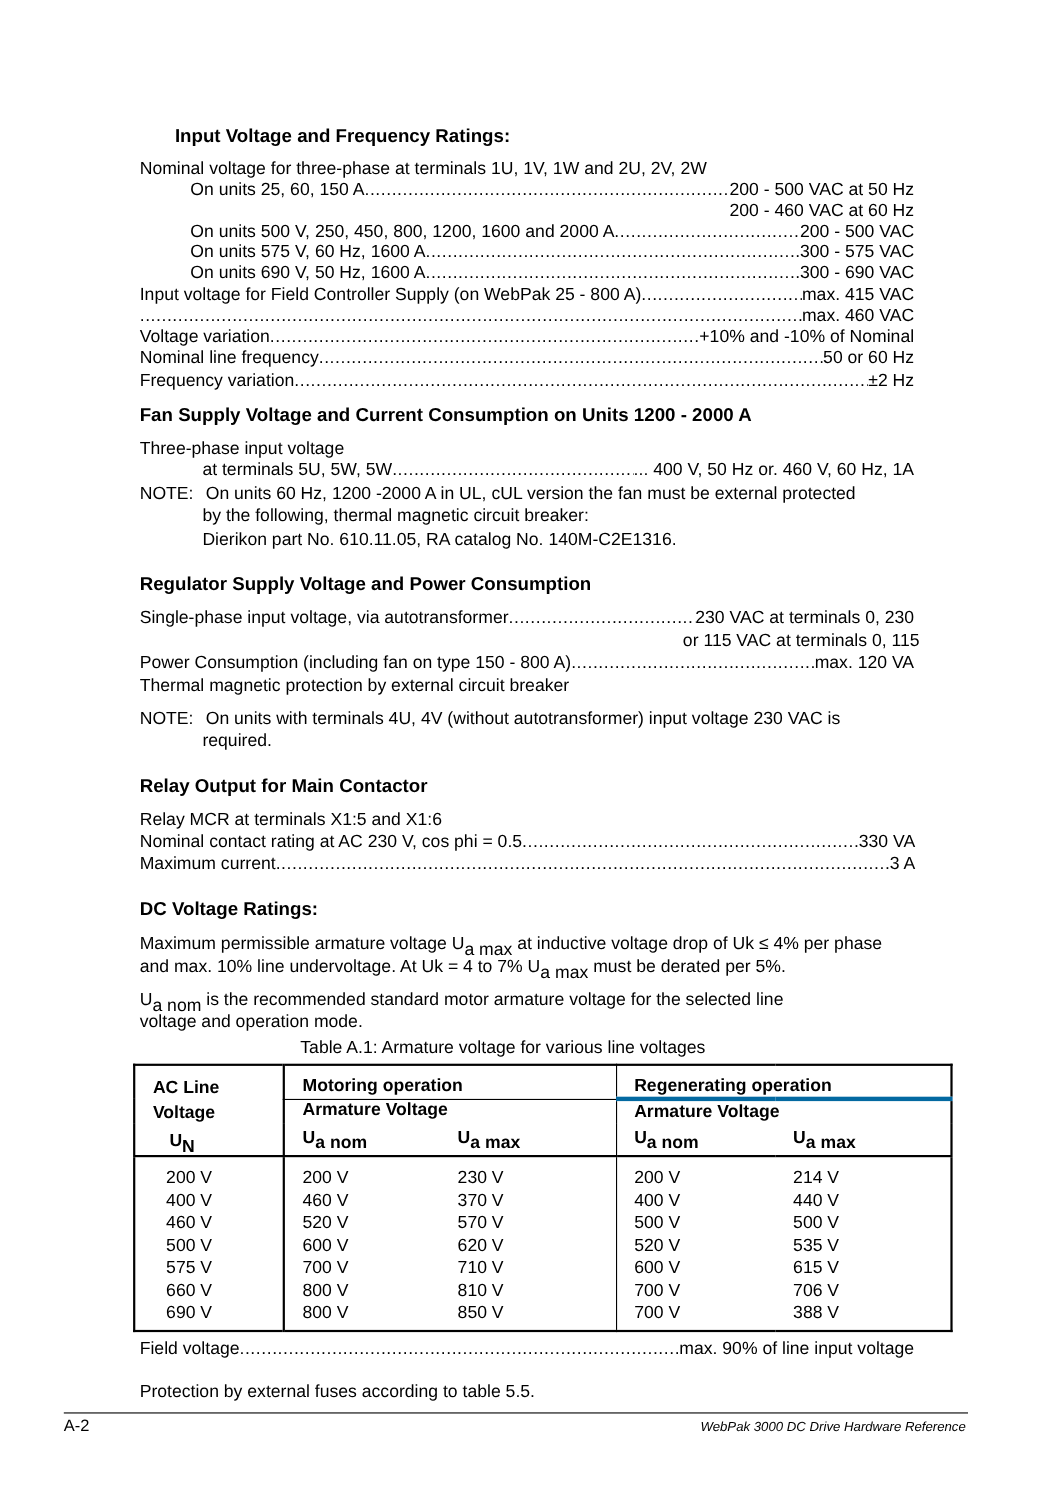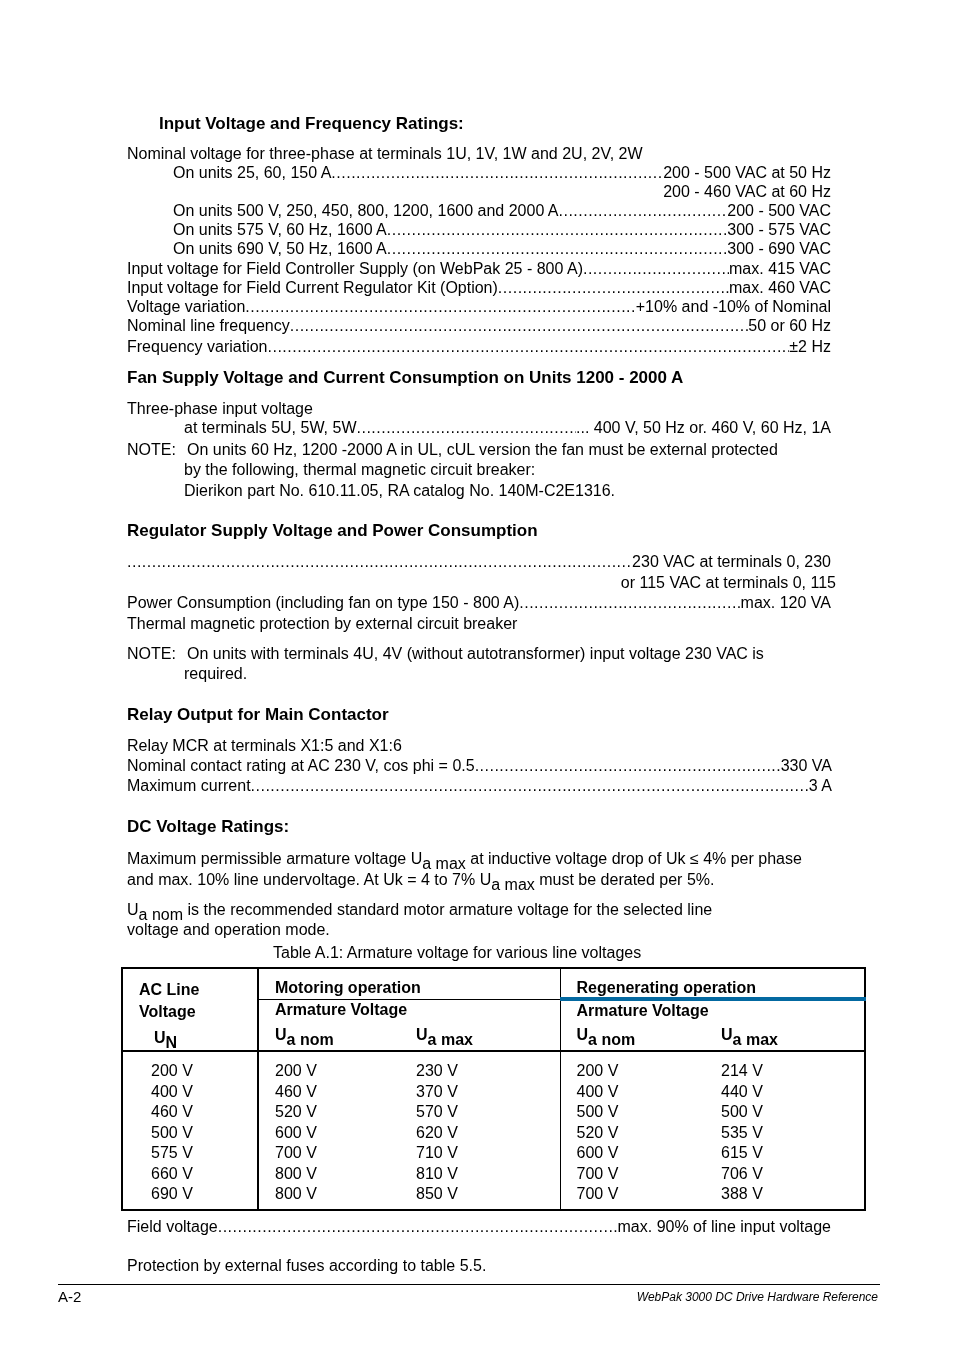--- a/index.html
+++ b/index.html
@@ -48,21 +48,20 @@
   <span class="lbl">On units 690 V, 50 Hz, 1600 A</span>
     <span class="dots"></span>
     <span class="val">300 - 690 VAC</span>
 </div>
 <div class="lead" style="left:127px;width:704px;top:259px;">
   <span class="lbl">Input voltage for Field Controller Supply (on WebPak 25 - 800 A)</span>
     <span class="dots"></span>
     <span class="val">max. 415 VAC</span>
 </div>
 <div class="lead" style="left:127px;width:704px;top:278px;">
-  <span class="lbl">Input voltage for Field Current Regulator Kit (Option)</span>
     <span class="dots"></span>
     <span class="val">max. 460 VAC</span>
 </div>
 <div class="lead" style="left:127px;width:704px;top:297px;">
   <span class="lbl">Voltage variation </span>
     <span class="dots"></span>
     <span class="val">+10% and -10% of Nominal</span>
 </div>
 <div class="lead" style="left:127px;width:704px;top:316px;">
   <span class="lbl">Nominal line frequency</span>
@@ -82,20 +81,21 @@
     <span class="dots"></span>
     <span class="val">... 400 V, 50 Hz or. 460 V, 60 Hz, 1A</span>
 </div>
 <div class="ln" style="left:127px;top:440px;">NOTE:</div>
 <div class="ln" style="left:187px;top:440px;">On units 60 Hz, 1200 -2000 A in UL, cUL version the fan must be external protected</div>
 <div class="ln" style="left:184px;top:460px;">by the following, thermal magnetic circuit breaker:</div>
 <div class="ln" style="left:184px;top:481px;">Dierikon part No. 610.11.05, RA catalog No. 140M-C2E1316.</div>
 
 <div class="h" style="left:127px;top:521px;">Regulator Supply Voltage and Power Consumption</div>
 <div class="lead" style="left:127px;width:704px;top:552px;">
+  <span class="lbl">Single-phase input voltage, via autotransformer</span>
     <span class="dots"></span>
     <span class="val">230 VAC at terminals 0, 230</span>
 </div>
 <div class="r" style="right:118px;top:573px;">or 115 VAC at terminals 0, 115</div>
 <div class="lead" style="left:127px;width:704px;top:593px;text-align:right;">
   <span class="lbl">Power Consumption (including fan on type 150 - 800 A) </span>
     <span class="dots"></span>
     <span class="val">max. 120 VA</span>
 </div>
 <div class="ln" style="left:127px;top:614px;">Thermal magnetic protection by external circuit breaker</div>

